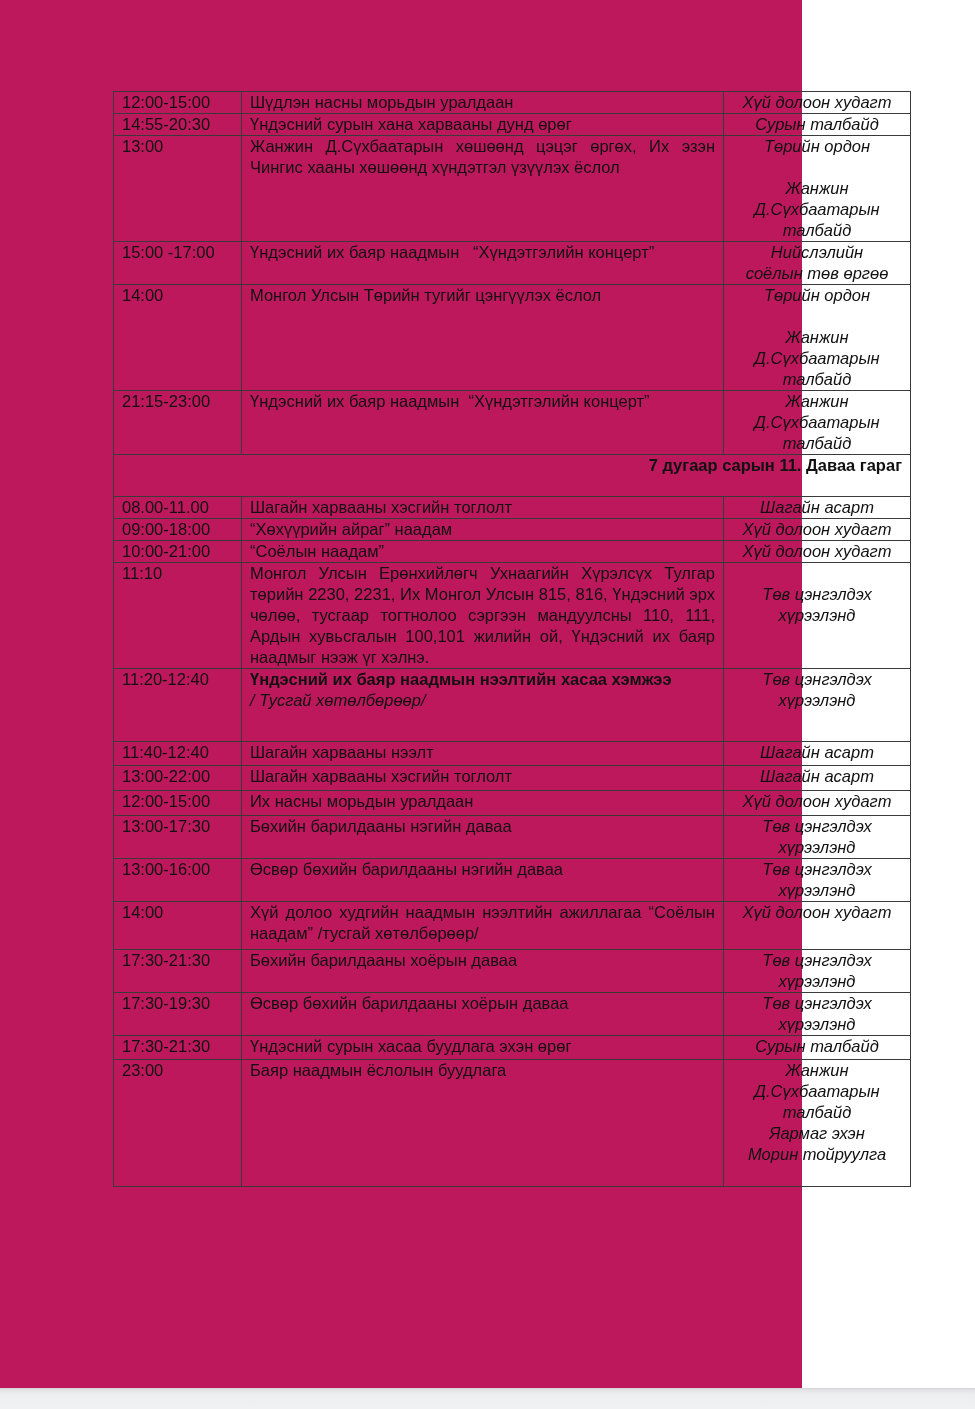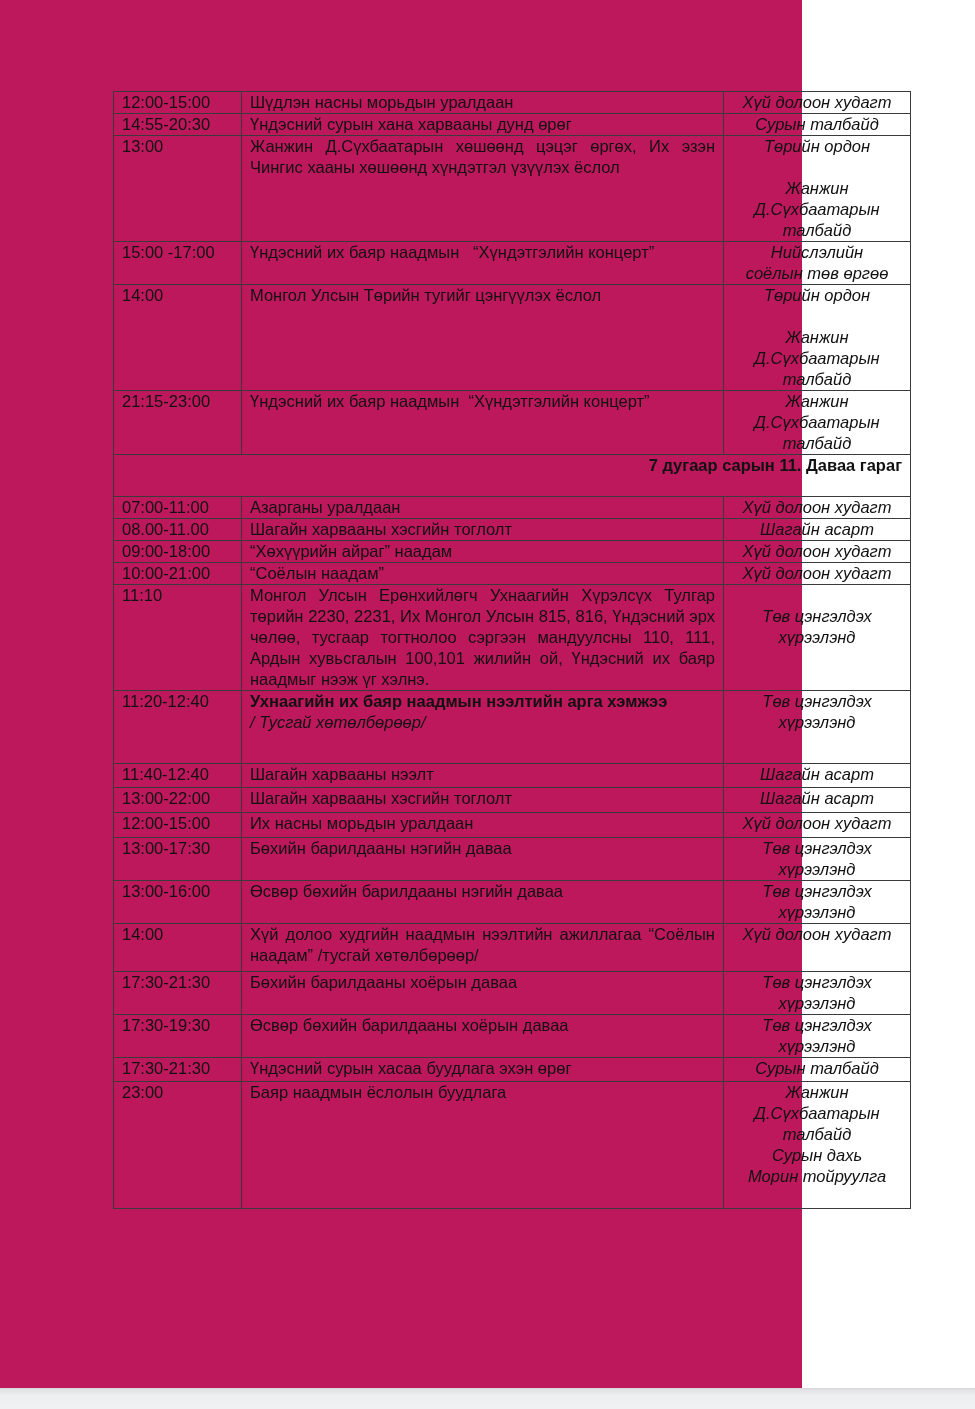--- a/index.html
+++ b/index.html
@@ -90,27 +90,20 @@
           <span>Д.Сүхбаатарын</span>
           <span>талбайд</span>
         </td>
       </tr>
 
       <tr style="height:42px">
         <td class="day" colspan="3">7 дугаар сарын 11. Даваа гараг</td>
       </tr>
 
       <tr style="height:22px">
-        <td class="time">07:00-11:00</td>
-        <td class="event">Азарганы уралдаан</td>
-        <td class="place">
-            <span>Хүй долоон худагт</span>
-          </td>
-      </tr>
-      <tr style="height:22px">
         <td class="time">08.00-11.00</td>
         <td class="event">Шагайн харвааны хэсгийн тоглолт</td>
         <td class="place">
             <span>Шагайн асарт</span>
           </td>
       </tr>
       <tr style="height:22px">
         <td class="time">09:00-18:00</td>
         <td class="event">“Хөхүүрийн айраг” наадам</td>
         <td class="place">
@@ -129,21 +122,21 @@
         <td class="event justify">Монгол Улсын Ерөнхийлөгч Ухнаагийн Хүрэлсүх Тулгар төрийн 2230, 2231, Их Монгол Улсын 815, 816, Үндэсний эрх чөлөө, тусгаар тогтнолоо сэргээн мандуулсны 110, 111, Ардын хувьсгалын 100,101 жилийн ой, Үндэсний их баяр наадмыг нээж үг хэлнэ.</td>
         <td class="place">
           <span class="gap"></span>
           <span>Төв цэнгэлдэх</span>
           <span>хүрээлэнд</span>
         </td>
       </tr>
       <tr style="height:73px">
         <td class="time">11:20-12:40</td>
         <td class="event">
-          <span class="bold" style="display:block">Ухнаагийн их баяр наадмын нээлтийн арга хэмжээ</span>
+          <span class="bold" style="display:block">Үндэсний их баяр наадмын нээлтийн хасаа хэмжээ</span>
           <span class="ital" style="display:block">/ Тусгай хөтөлбөрөөр/</span>
         </td>
         <td class="place">
           <span>Төв цэнгэлдэх</span>
           <span>хүрээлэнд</span>
         </td>
       </tr>
       <tr style="height:24px">
         <td class="time">11:40-12:40</td>
         <td class="event">Шагайн харвааны нээлт</td>
@@ -211,21 +204,21 @@
             <span>Сурын талбайд</span>
           </td>
       </tr>
       <tr style="height:127px">
         <td class="time">23:00</td>
         <td class="event">Баяр наадмын ёслолын буудлага</td>
         <td class="place">
           <span>Жанжин</span>
           <span>Д.Сүхбаатарын</span>
           <span>талбайд</span>
-          <span>Сурын дахь</span>
+          <span>Яармаг эхэн</span>
           <span>Морин тойруулга</span>
         </td>
       </tr>
     </tbody>
   </table>
 </div>
 
 <div class="bottom-bar"></div>
 
 </body></html>

